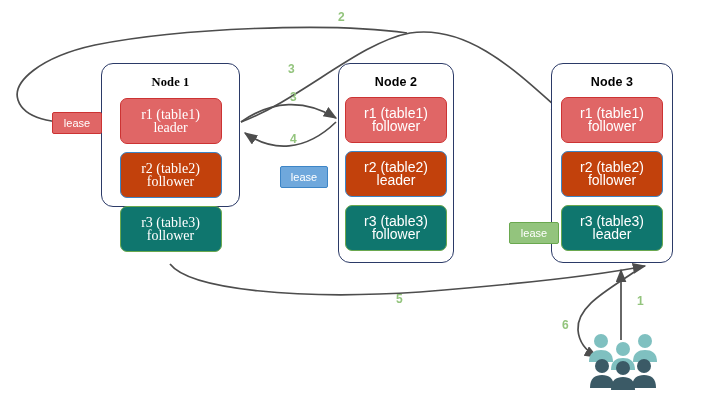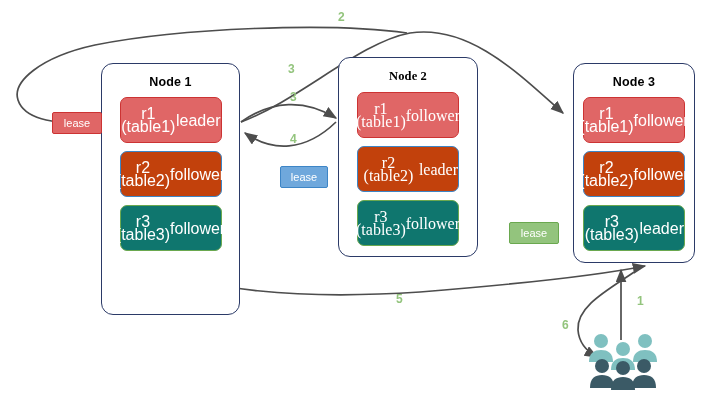--- a/index.html
+++ b/index.html
@@ -40,25 +40,25 @@
     margin-top: 11px;
     letter-spacing: 0.1px;
   }
   .replica {
     box-sizing: border-box;
     margin: 8px auto 0 auto;
     width: 102px;
     height: 46px;
     border-radius: 7px;
     display: flex;
-    flex-direction: row;
+    flex-direction: column;
     align-items: center;
     justify-content: center;
     color: #ffffff;
-    font-size: 16px;
+    font-size: 14px;
     line-height: 13px;
     text-align: center;
   }
   .replica-line { display: block; }
   .rep-red   { background: #e06666; border: 1.4px solid #cc3333; }
   .rep-blue  { background: #c2410c; border: 1.4px solid #3d85c6; }
   .rep-green { background: #0f766e; border: 1.4px solid #6aa84f; }
 
   .lease {
     position: absolute;
@@ -106,53 +106,53 @@
 
     <path d="M 336,122 C 305,152 272,152 245,133" fill="none" stroke="#4d4d4d" stroke-width="1.7" marker-end="url(#ah)"></path>
 
     <path d="M 170,264 C 190,290 300,300 420,292 C 520,284 600,275 645,266" fill="none" stroke="#4d4d4d" stroke-width="1.7" marker-end="url(#ah)"></path>
 
     <path d="M 621,340 L 621,270" fill="none" stroke="#4d4d4d" stroke-width="1.7" marker-end="url(#ah)"></path>
 
     <path d="M 640,268 C 612,288 576,305 578,330 C 579,344 588,352 597,357" fill="none" stroke="#4d4d4d" stroke-width="1.7" marker-end="url(#ah)"></path>
   </svg>
 
-  <div class="node" style="left:101px; top:63px; width:139px; height:252px;">
+  <div class="node" style="left:101px; top:63px; width:139px; height:144px;font-family:Liberation Serif, serif;">
     <div class="node-title">Node 1</div>
     <div class="replica rep-red">
       <span class="replica-line">r1 (table1)</span>
       <span class="replica-line">leader</span>
     </div>
     <div class="replica rep-blue">
       <span class="replica-line">r2 (table2)</span>
       <span class="replica-line">follower</span>
     </div>
     <div class="replica rep-green">
       <span class="replica-line">r3 (table3)</span>
       <span class="replica-line">follower</span>
     </div>
   </div>
 
-  <div class="node" style="left:338px; top:57px; width:140px; height:200px;font-family:Liberation Serif, serif;">
+  <div class="node" style="left:338px; top:63px; width:116px; height:200px;">
     <div class="node-title">Node 2</div>
     <div class="replica rep-red">
       <span class="replica-line">r1 (table1)</span>
       <span class="replica-line">follower</span>
     </div>
     <div class="replica rep-blue">
       <span class="replica-line">r2 (table2)</span>
       <span class="replica-line">leader</span>
     </div>
     <div class="replica rep-green">
       <span class="replica-line">r3 (table3)</span>
       <span class="replica-line">follower</span>
     </div>
   </div>
 
-  <div class="node" style="left:573px; top:63px; width:122px; height:200px;">
+  <div class="node" style="left:551px; top:63px; width:122px; height:200px;">
     <div class="node-title">Node 3</div>
     <div class="replica rep-red">
       <span class="replica-line">r1 (table1)</span>
       <span class="replica-line">follower</span>
     </div>
     <div class="replica rep-blue">
       <span class="replica-line">r2 (table2)</span>
       <span class="replica-line">follower</span>
     </div>
     <div class="replica rep-green">

